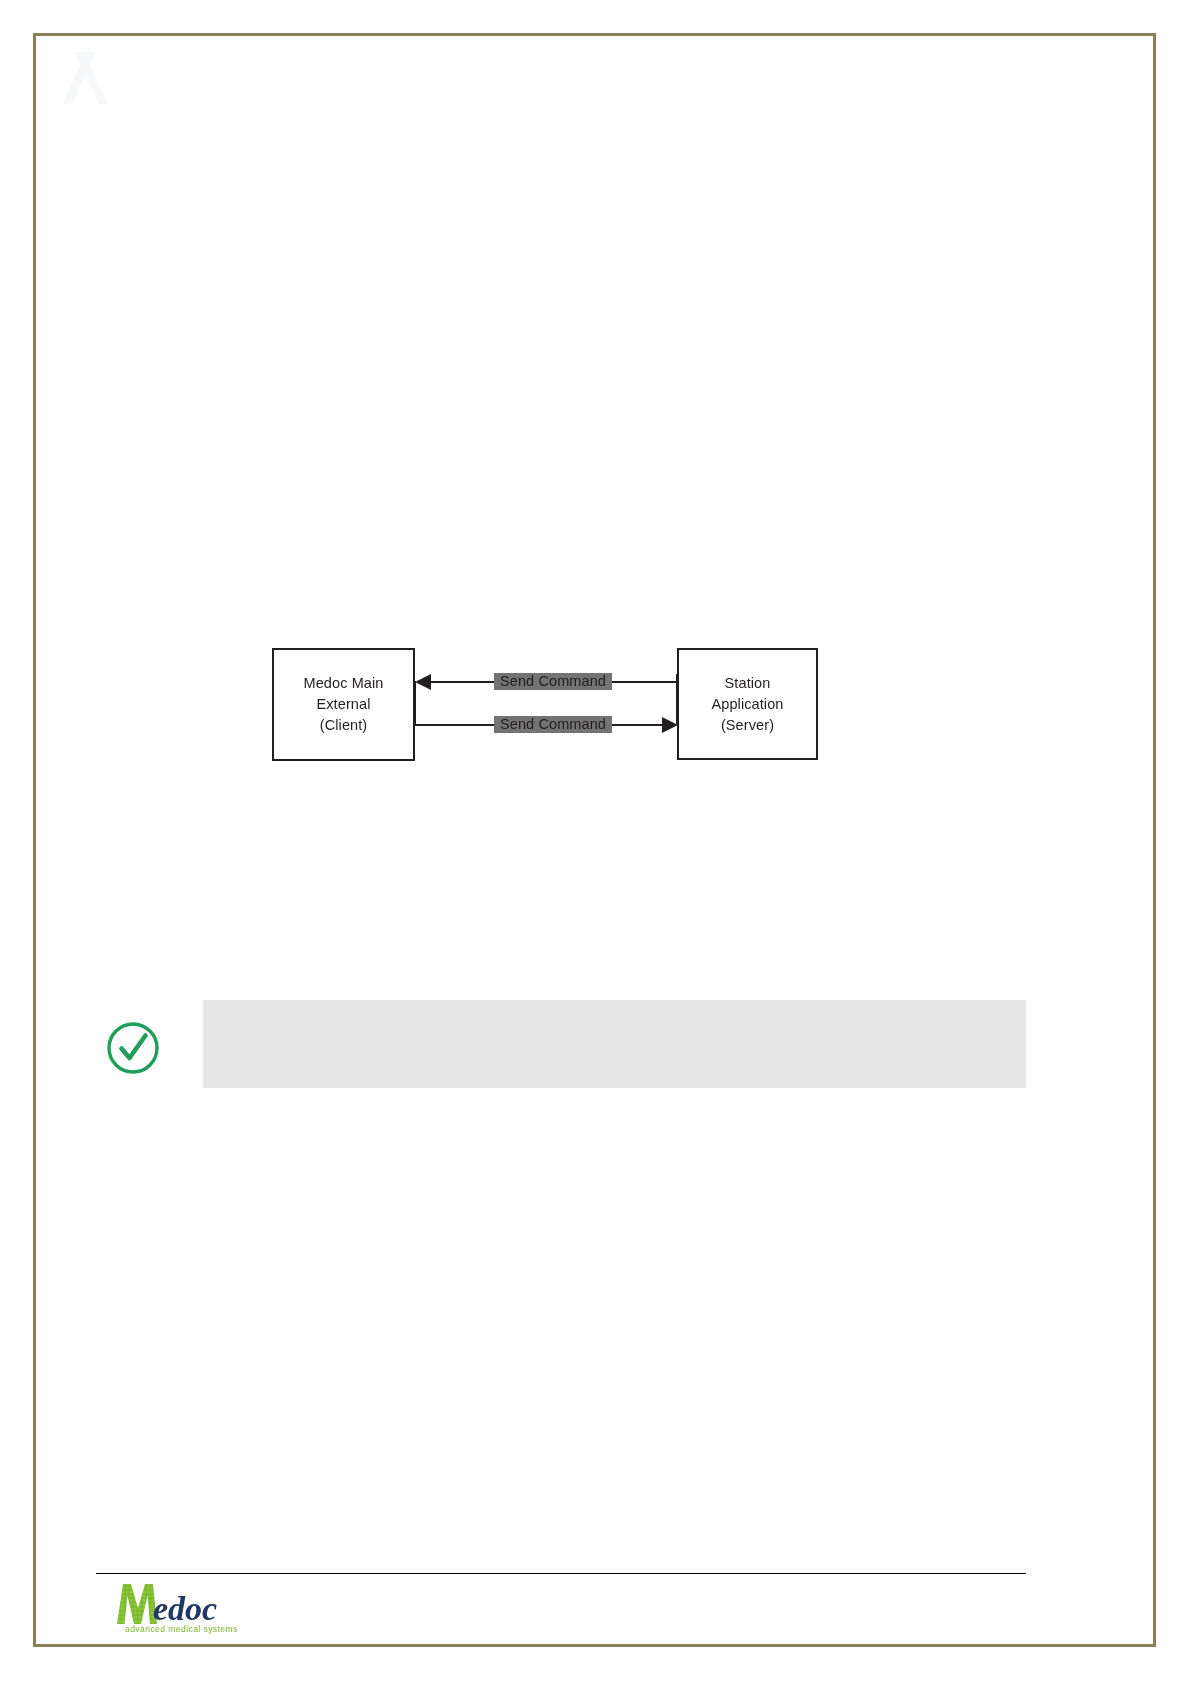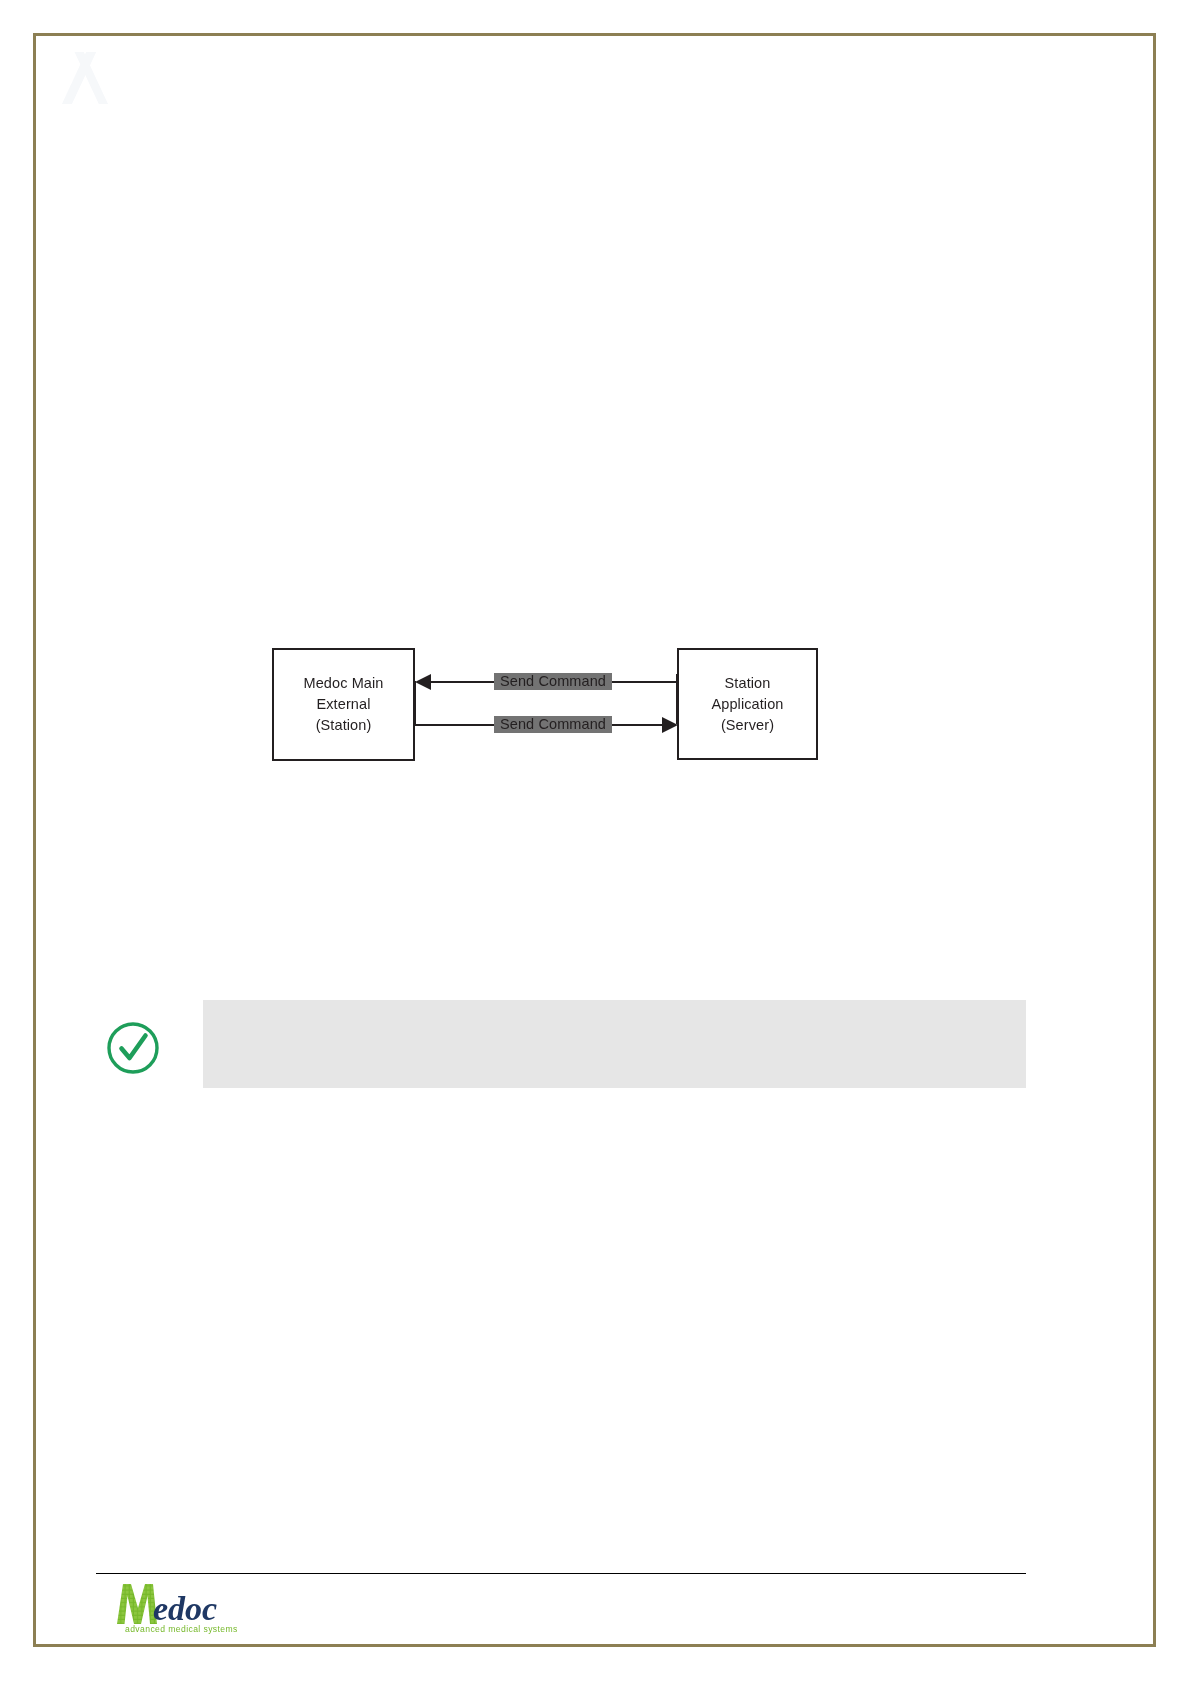--- a/index.html
+++ b/index.html
@@ -155,21 +155,21 @@
 <div class="page">
 
   <div class="page-frame"></div>
   <div class="watermark"></div>
 
   <div class="diagram">
 
     <div class="node-box" id="node-server">
       <span class="line">Medoc Main</span>
       <span class="line">External</span>
-      <span class="line">(Station)</span>
+      <span class="line">(Client)</span>
     </div>
 
     <div class="node-box" id="node-client">
       <span class="line">Station</span>
       <span class="line">Application</span>
       <span class="line">(Server)</span>
     </div>
 
     <div class="conn">
       <div class="conn-line" style="left:157px; top:33px; width:248px;"></div>

